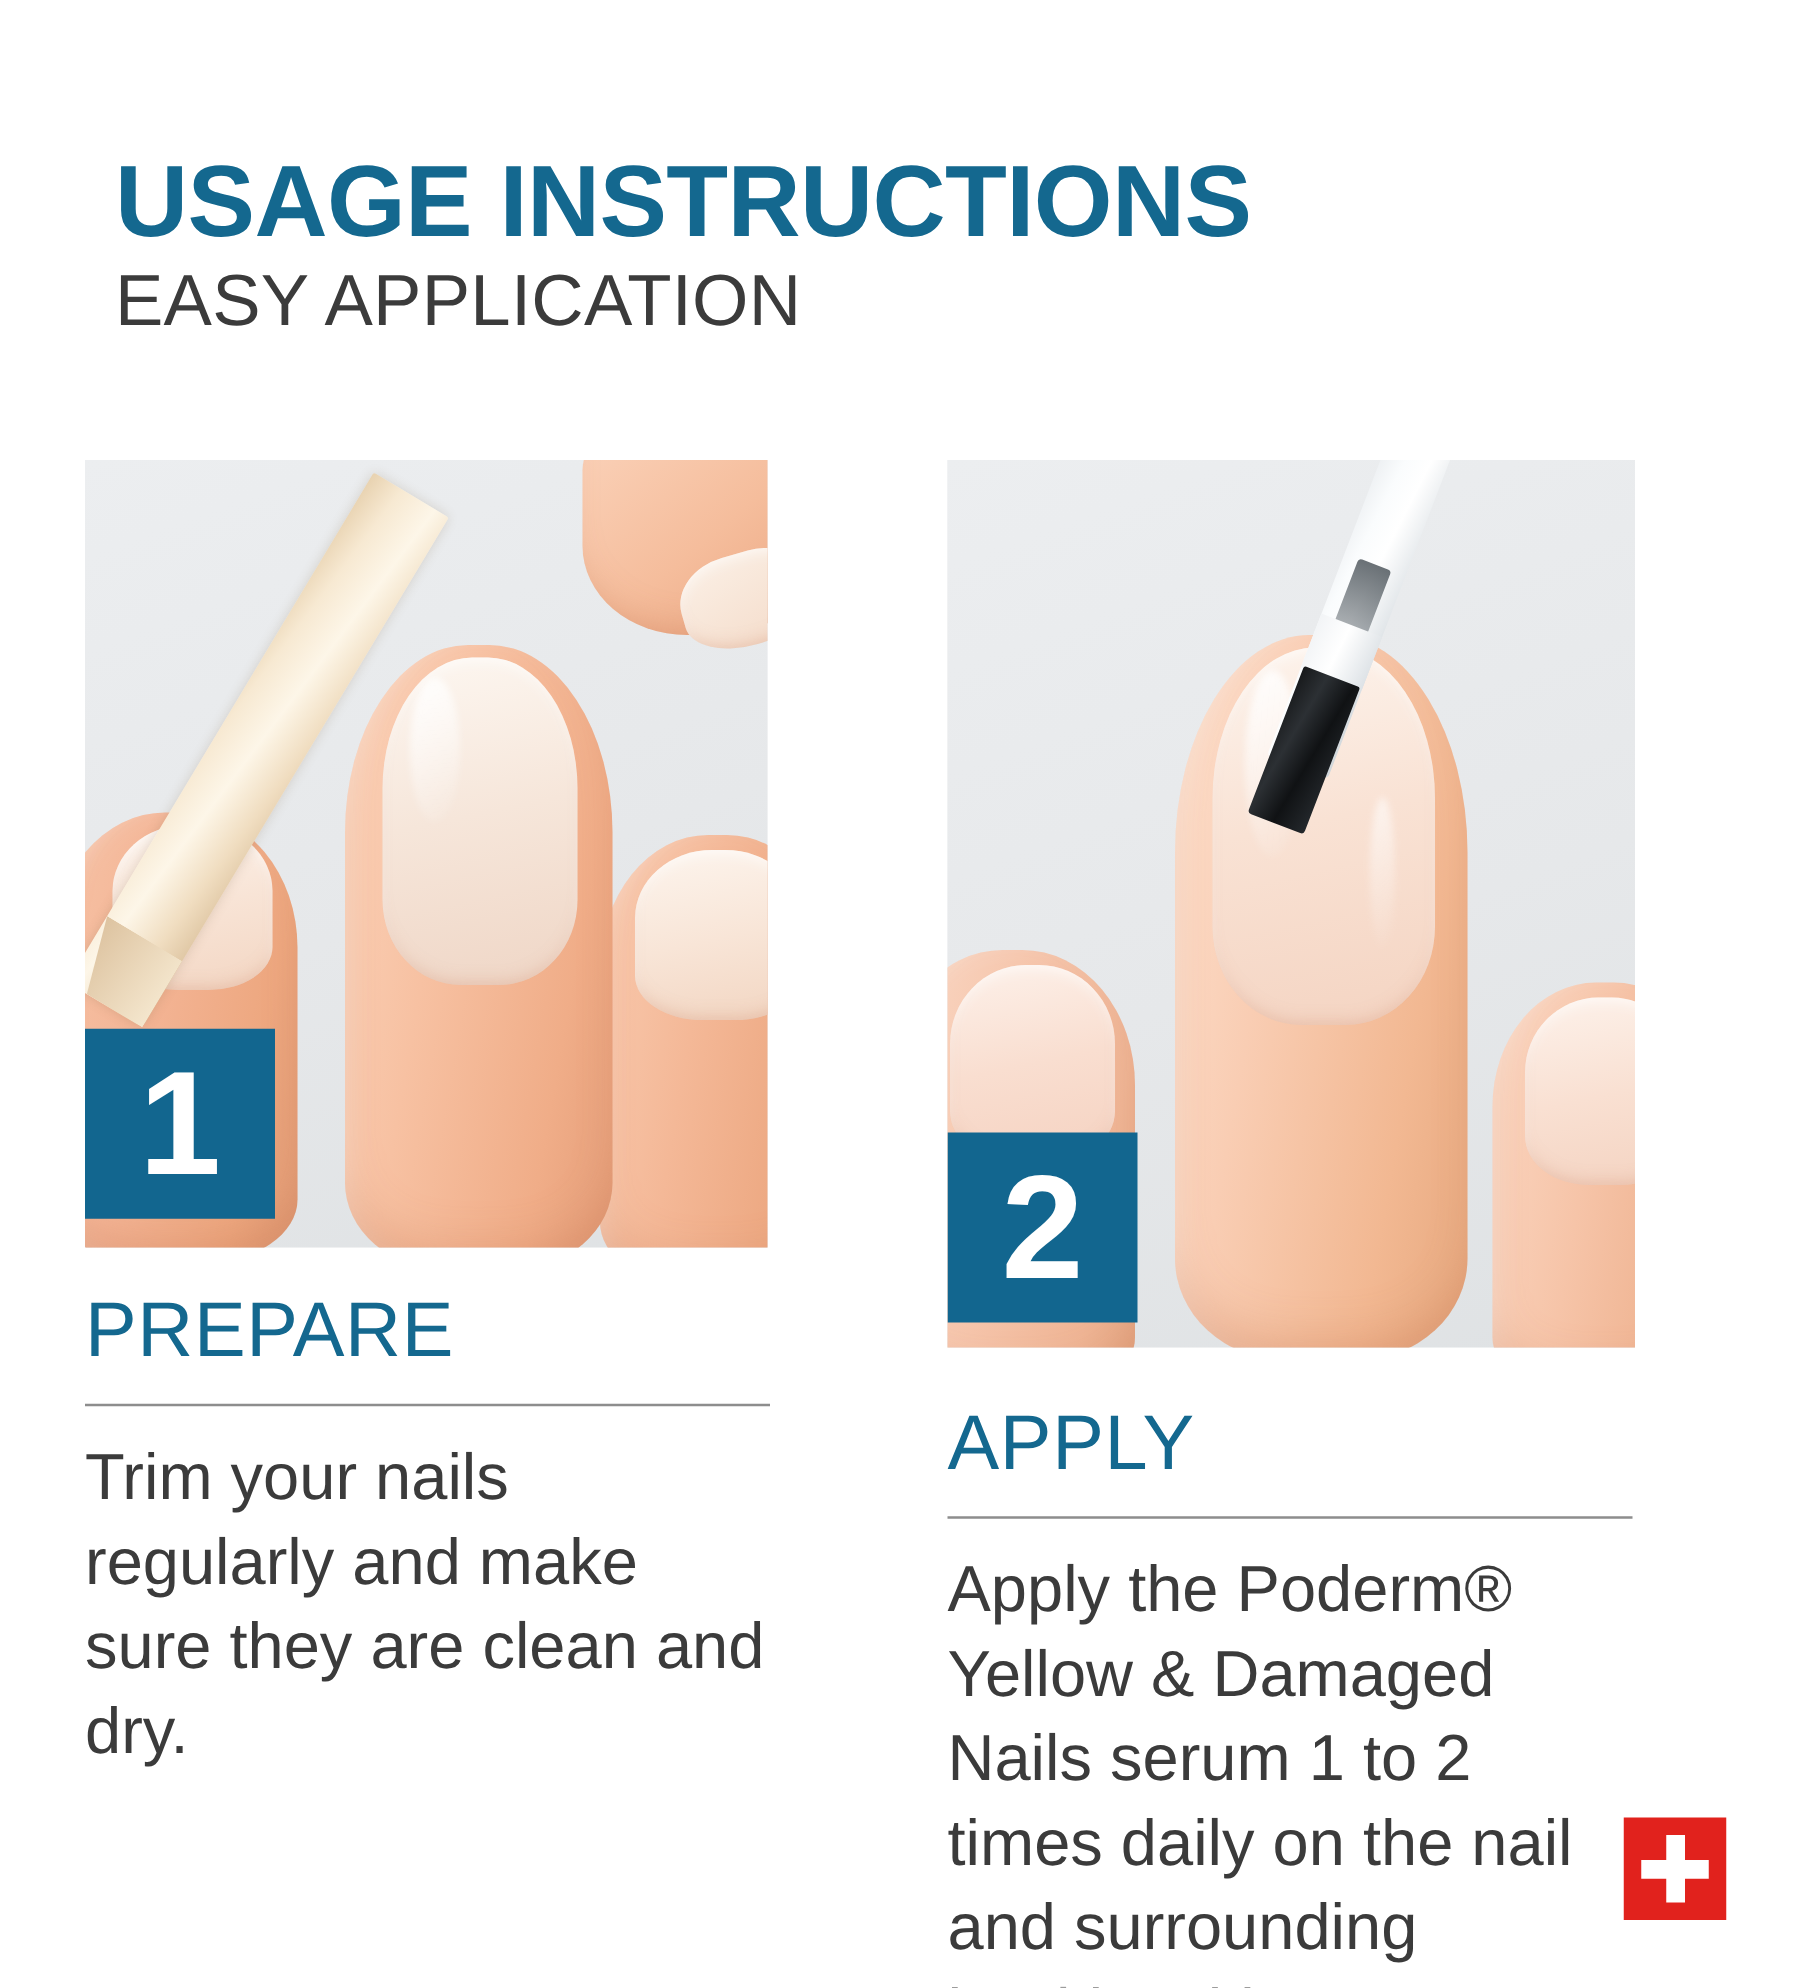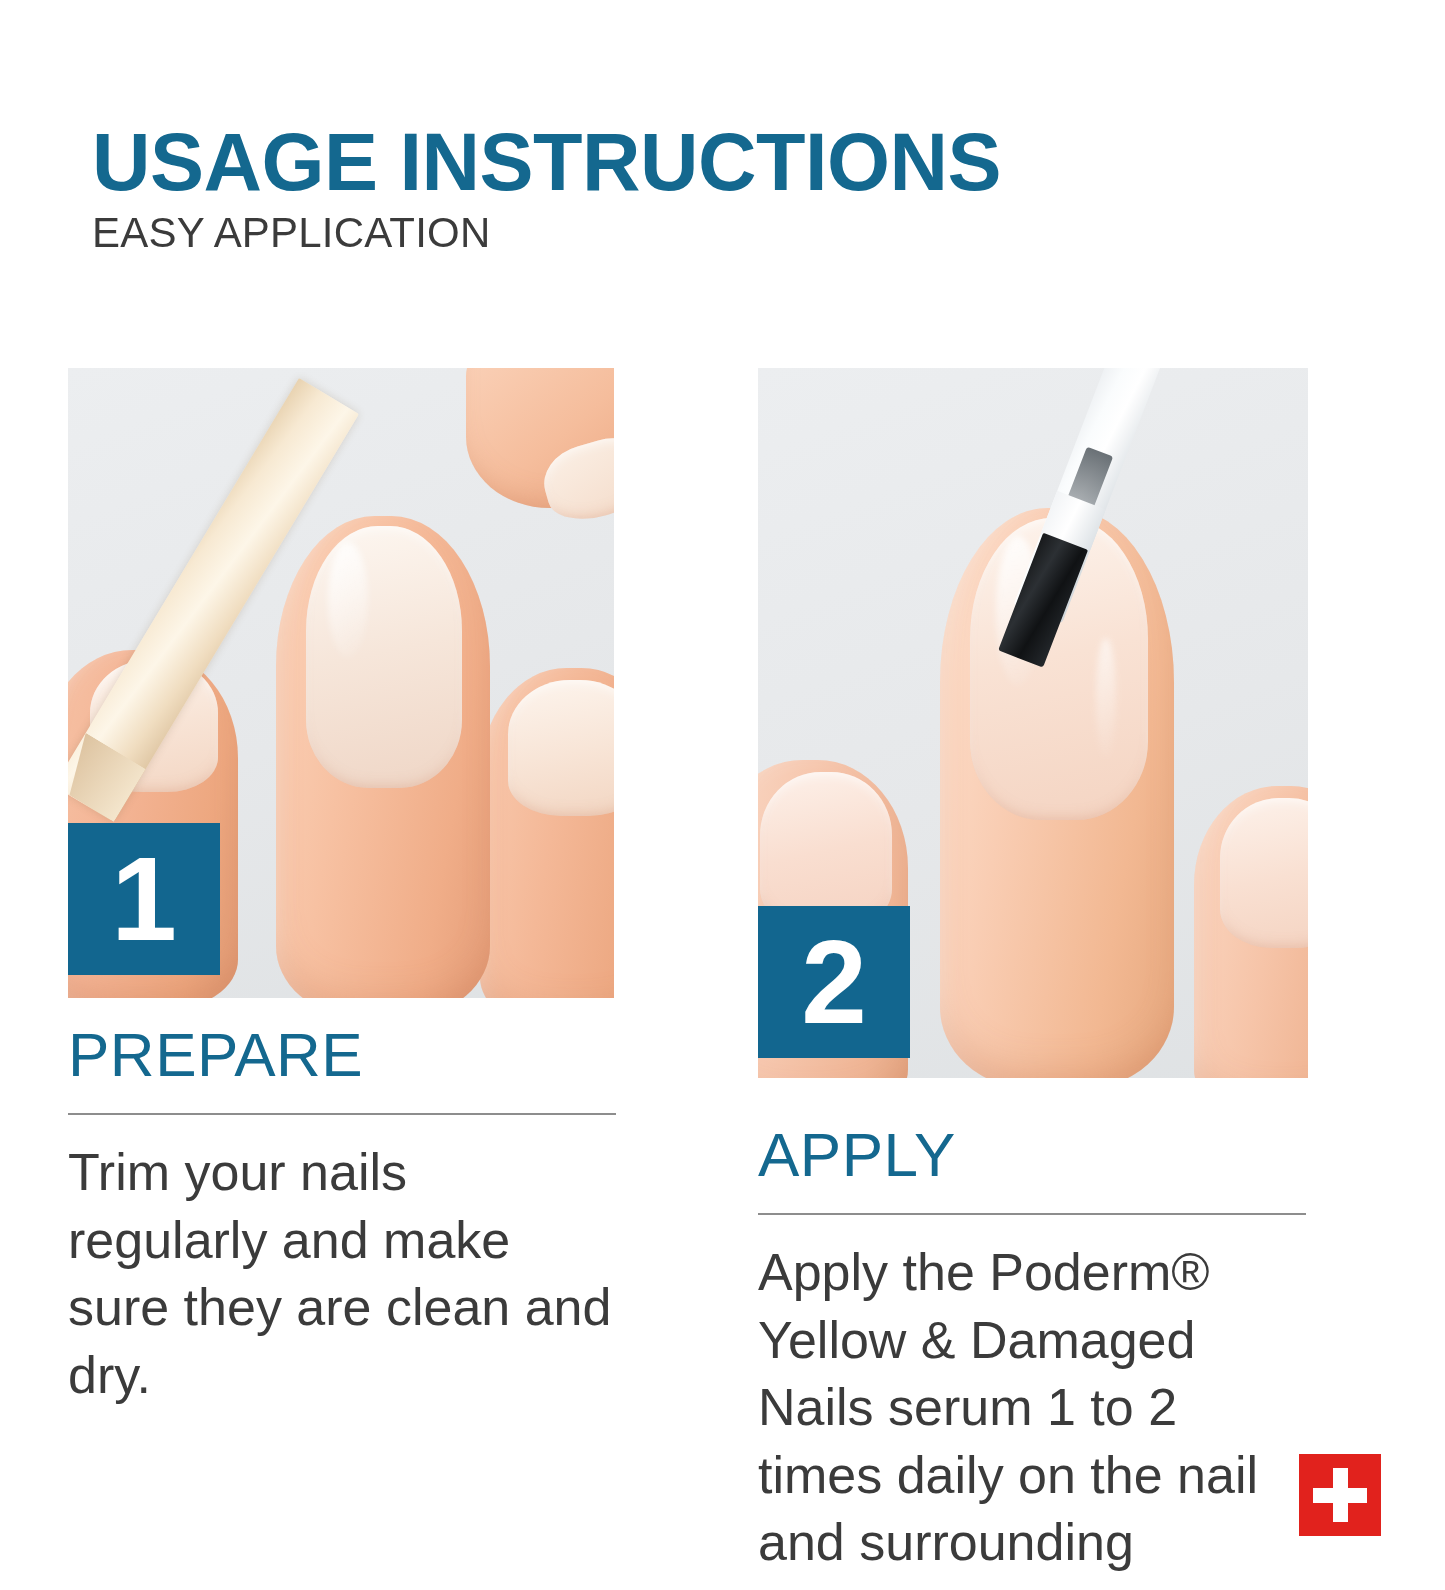--- a/index.html
+++ b/index.html
@@ -25,21 +25,21 @@
   .header-title {
     font-size: 81px;
     font-weight: 700;
     letter-spacing: -0.5px;
     line-height: 0.95;
     color: #14688f;
     white-space: nowrap;
   }
 
   .header-subtitle {
-    font-size: 42px;
+    font-size: 58px;
     font-weight: 300;
     letter-spacing: 0.2px;
     line-height: 1.12;
     color: #3b3b3b;
     white-space: nowrap;
     margin-top: 8px;
   }
 
   
   .step { position: absolute; }
@@ -204,21 +204,21 @@
   .badge-2 { left: 0; top: 538px; }
 
   
   .step-heading {
     color: #14688f;
     font-size: 62px;
     font-weight: 300;
     letter-spacing: 0.5px;
     line-height: 1.05;
   }
-  .step-1 .step-heading { margin-top: 24px; }
+  .step-1 .step-heading { margin-top: 34px; }
   .step-2 .step-heading { margin-top: 44px; }
 
   .rule {
     height: 2px;
     background: #8d8d8d;
     margin-top: 26px;
     margin-bottom: 24px;
   }
   .step-1 .rule { width: 548px; }
   .step-2 .rule { width: 548px; }

